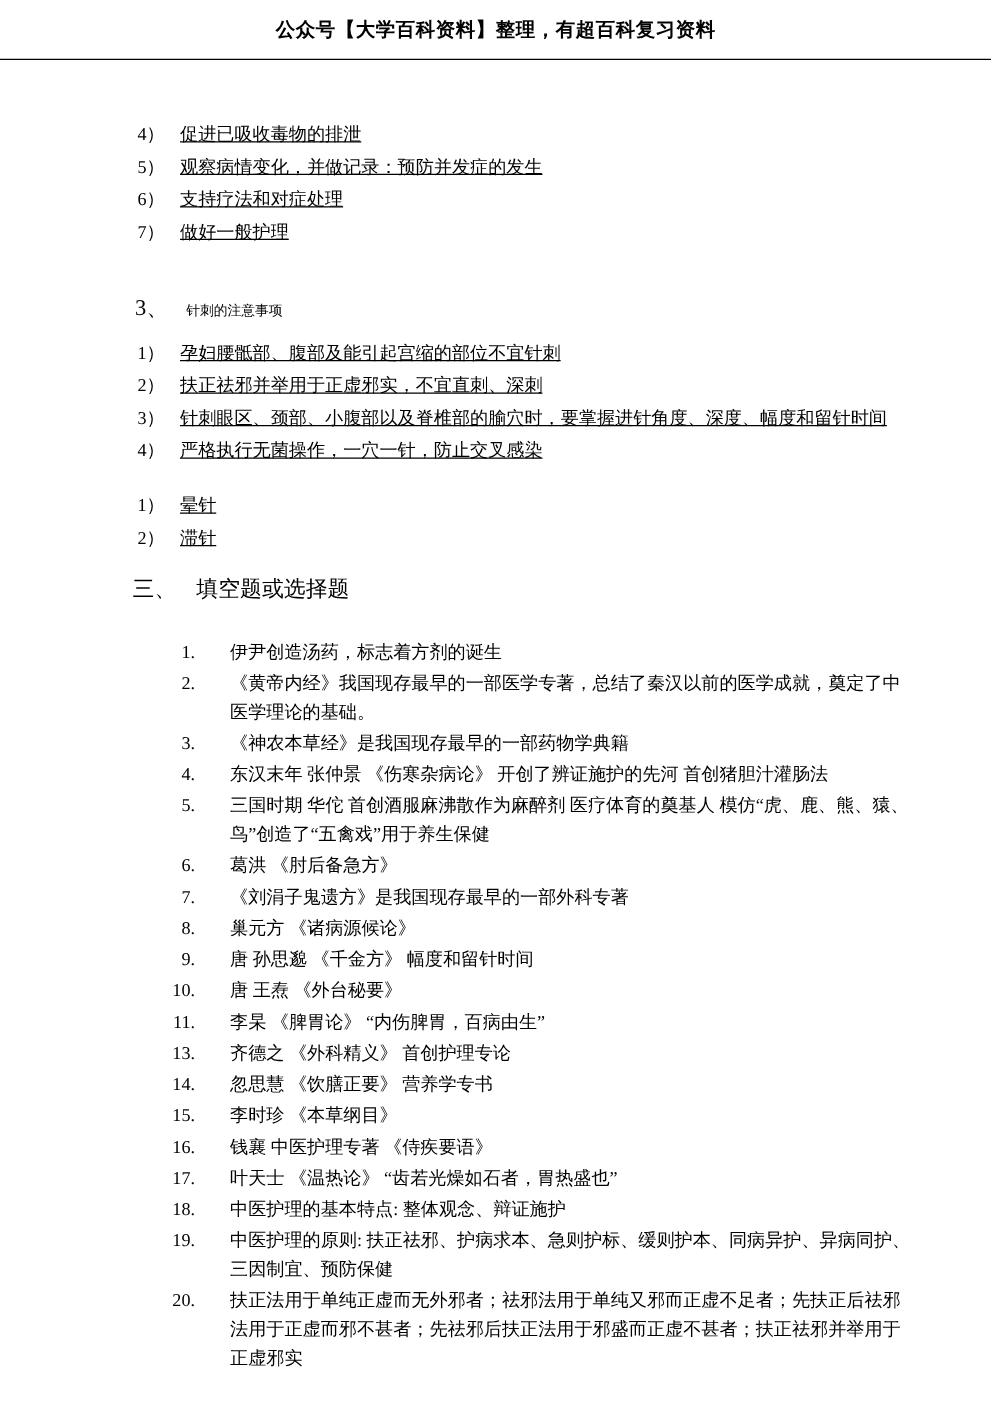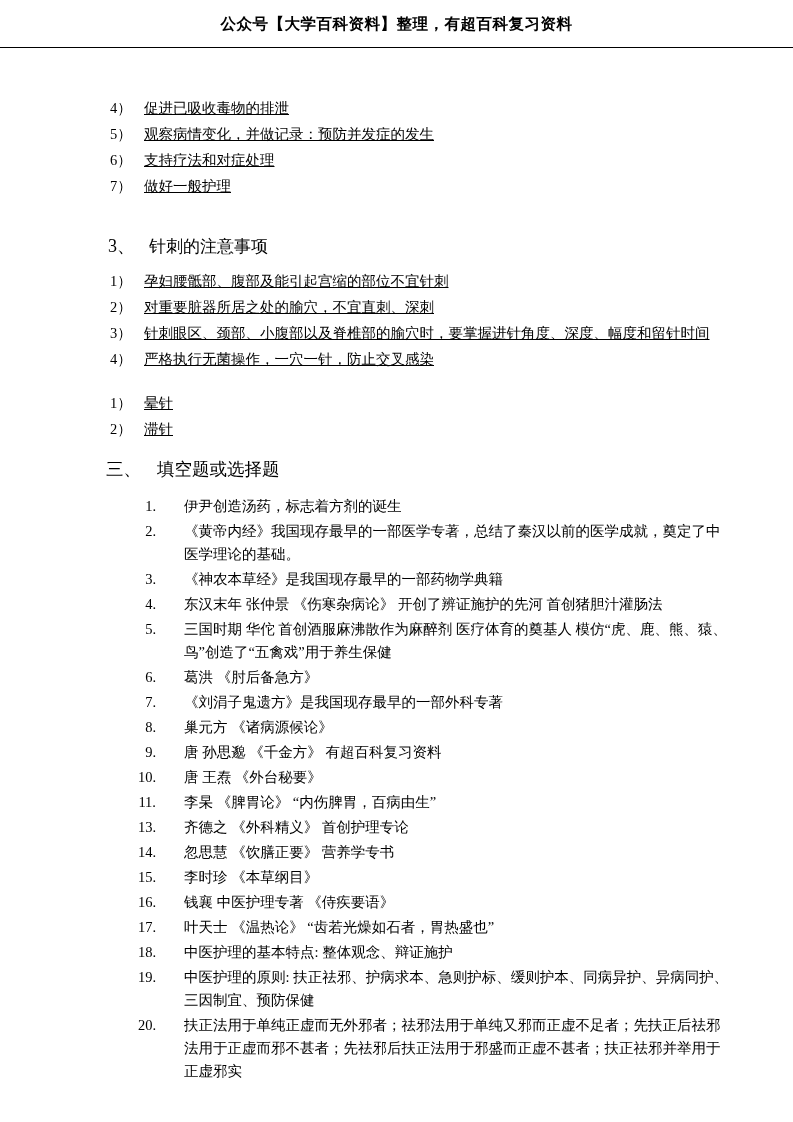--- a/index.html
+++ b/index.html
@@ -68,29 +68,29 @@
     font-size: 16px;
     line-height: 24px;
     margin-left: -2px;
     margin-bottom: 10px;
     white-space: nowrap;
   }
   .heading-num .hn {
     font-size: 18px;
   }
   .heading-num .ht {
-    font-size: 17px;
+    font-size: 11px;
     padding-left: 14px;
     font-family: Liberation Serif, serif;
   }
 
   .section-heading {
     font-size: 17.5px;
     line-height: 28px;
-    margin: 14px 0 12px -4px;
+    margin: 14px 0 26px -4px;
   }
   .section-heading .sh-num { }
   .section-heading .sh-txt { padding-left: 16px; }
 
   
   .nlist {
     list-style: none;
     margin: 0;
     padding: 0 0 0 18px;
   }
@@ -150,21 +150,21 @@
       <span class="hn">3、</span><span class="ht">针刺的注意事项</span>
     </div>
 
     <ul class="plist">
       <li>
         <span class="marker">1）</span>
         <span class="txt">孕妇腰骶部、腹部及能引起宫缩的部位不宜针刺</span>
       </li>
       <li>
         <span class="marker">2）</span>
-        <span class="txt">对重要脏器所居之处的腧穴，不宜直刺、深刺</span>
+        <span class="txt">扶正祛邪并举用于正虚邪实，不宜直刺、深刺</span>
       </li>
       <li>
         <span class="marker">3）</span>
         <span class="txt">针刺眼区、颈部、小腹部以及脊椎部的腧穴时，要掌握进针角度、深度、幅度和留针时间</span>
       </li>
       <li>
         <span class="marker">4）</span>
         <span class="txt">严格执行无菌操作，一穴一针，防止交叉感染</span>
       </li>
     </ul>
@@ -215,21 +215,21 @@
       <li>
         <span class="marker">7.</span>
         <span class="txt">《刘涓子鬼遗方》是我国现存最早的一部外科专著</span>
       </li>
       <li>
         <span class="marker">8.</span>
         <span class="txt">巢元方 《诸病源候论》</span>
       </li>
       <li>
         <span class="marker">9.</span>
-        <span class="txt">唐 孙思邈 《千金方》 有超百科复习资料</span>
+        <span class="txt">唐 孙思邈 《千金方》 幅度和留针时间</span>
       </li>
       <li>
         <span class="marker">10.</span>
         <span class="txt">唐 王焘 《外台秘要》</span>
       </li>
       <li>
         <span class="marker">11.</span>
         <span class="txt">李杲 《脾胃论》 “内伤脾胃，百病由生”</span>
       </li>
       <li>

